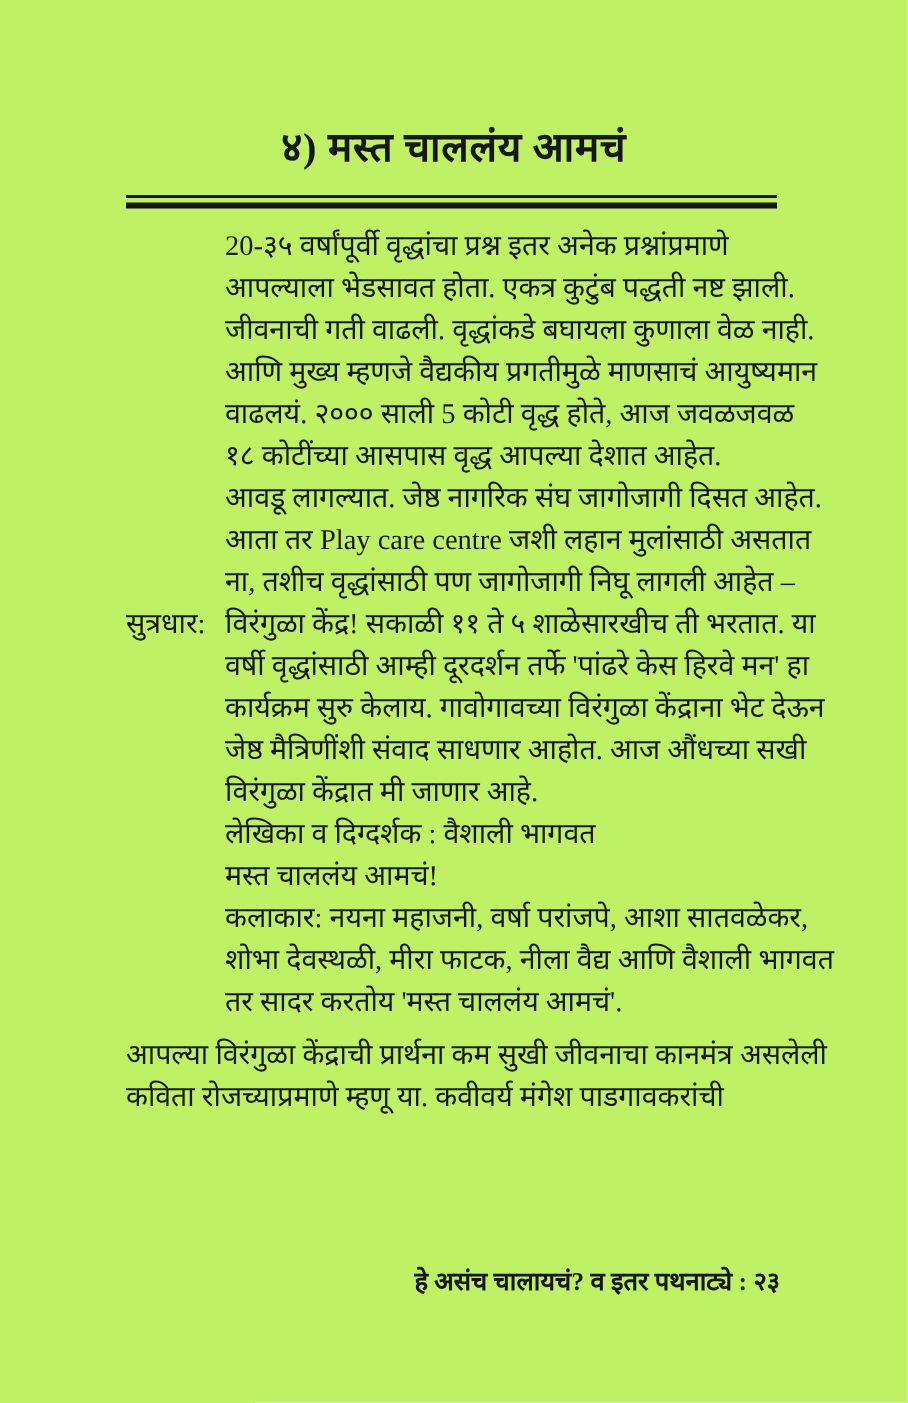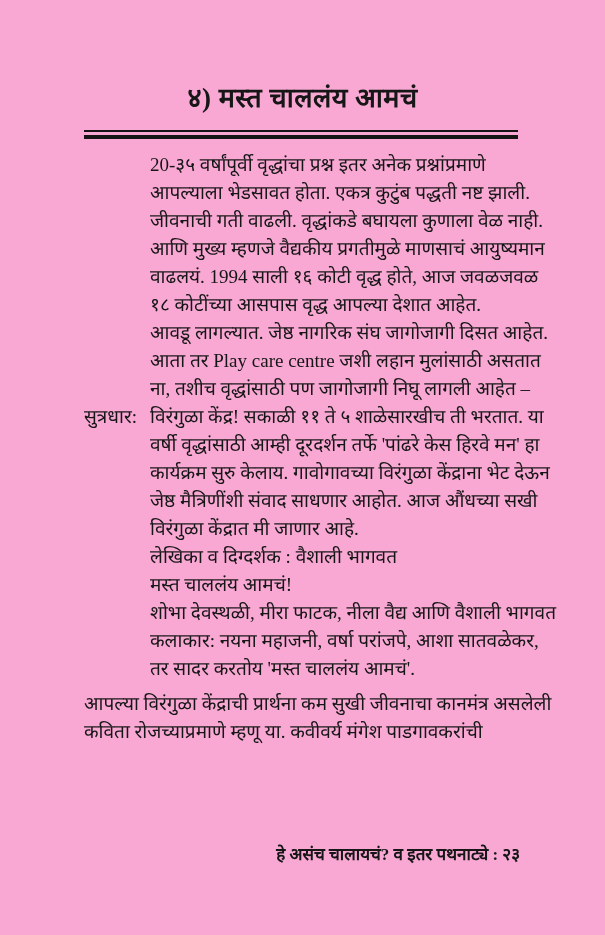--- a/index.html
+++ b/index.html
@@ -2,21 +2,21 @@
 <html><head>
 <meta charset="utf-8">
 <style>
   * { margin: 0; padding: 0; box-sizing: border-box; }
   html, body { background: #e8e8e8; }
   .page {
     position: relative;
     width: 605px;
     height: 935px;
     margin: 0 auto;
-    background: #f9a8d4;
+    background: #bef264;
     color: #161616;
     font-family: "Liberation Serif", "DejaVu Serif", serif;
     overflow: hidden;
   }
   .title {
     position: absolute;
     top: 78px;
     left: 0;
     width: 100%;
     text-align: center;
@@ -88,34 +88,34 @@
 
   <div class="body-block">
 
     <div class="speaker-row">
       <div class="speaker-label">सुत्रधार:</div>
       <div class="speaker-text">
           <div class="line">20-३५ वर्षांपूर्वी वृद्धांचा प्रश्न इतर अनेक प्रश्नांप्रमाणे</div>
           <div class="line">आपल्याला भेडसावत होता. एकत्र कुटुंब पद्धती नष्ट झाली.</div>
           <div class="line">जीवनाची गती वाढली. वृद्धांकडे बघायला कुणाला वेळ नाही.</div>
           <div class="line">आणि मुख्य म्हणजे वैद्यकीय प्रगतीमुळे माणसाचं आयुष्यमान</div>
-          <div class="line">वाढलयं. 1994 साली १६ कोटी वृद्ध होते, आज जवळजवळ</div>
+          <div class="line">वाढलयं. २००० साली 5 कोटी वृद्ध होते, आज जवळजवळ</div>
           <div class="line">१८ कोटींच्या आसपास वृद्ध आपल्या देशात आहेत.</div>
           <div class="line">आवडू लागल्यात. जेष्ठ नागरिक संघ जागोजागी दिसत आहेत.</div>
           <div class="line">आता तर Play care centre जशी लहान मुलांसाठी असतात</div>
           <div class="line">ना, तशीच वृद्धांसाठी पण जागोजागी निघू लागली आहेत –</div>
           <div class="line">विरंगुळा केंद्र! सकाळी ११ ते ५ शाळेसारखीच ती भरतात. या</div>
           <div class="line">वर्षी वृद्धांसाठी आम्ही दूरदर्शन तर्फे 'पांढरे केस हिरवे मन' हा</div>
           <div class="line">कार्यक्रम सुरु केलाय. गावोगावच्या विरंगुळा केंद्राना भेट देऊन</div>
           <div class="line">जेष्ठ मैत्रिणींशी संवाद साधणार आहोत. आज औंधच्या सखी</div>
           <div class="line">विरंगुळा केंद्रात मी जाणार आहे.</div>
           <div class="line">लेखिका व दिग्दर्शक : वैशाली भागवत</div>
           <div class="line">मस्त चाललंय आमचं!</div>
+          <div class="line">कलाकार: नयना महाजनी, वर्षा परांजपे, आशा सातवळेकर,</div>
           <div class="line">शोभा देवस्थळी, मीरा फाटक, नीला वैद्य आणि वैशाली भागवत</div>
-          <div class="line">कलाकार: नयना महाजनी, वर्षा परांजपे, आशा सातवळेकर,</div>
           <div class="line">तर सादर करतोय 'मस्त चाललंय आमचं'.</div>
         </div>
     </div>
 
     <div class="closing-para">
         <div class="line">आपल्या विरंगुळा केंद्राची प्रार्थना कम सुखी जीवनाचा कानमंत्र असलेली</div>
         <div class="line">कविता रोजच्याप्रमाणे म्हणू या. कवीवर्य मंगेश पाडगावकरांची</div>
       </div>
 
   </div>

